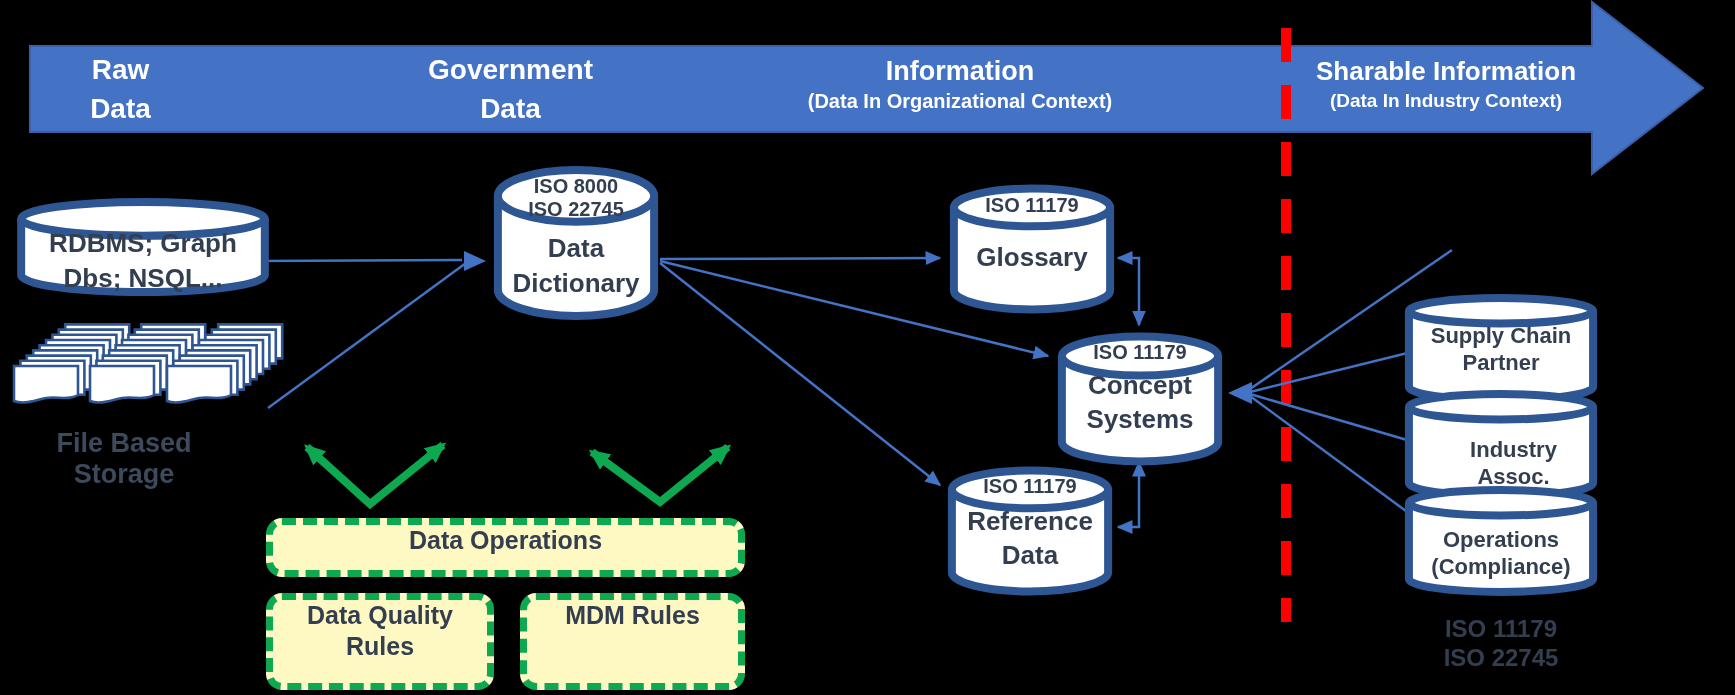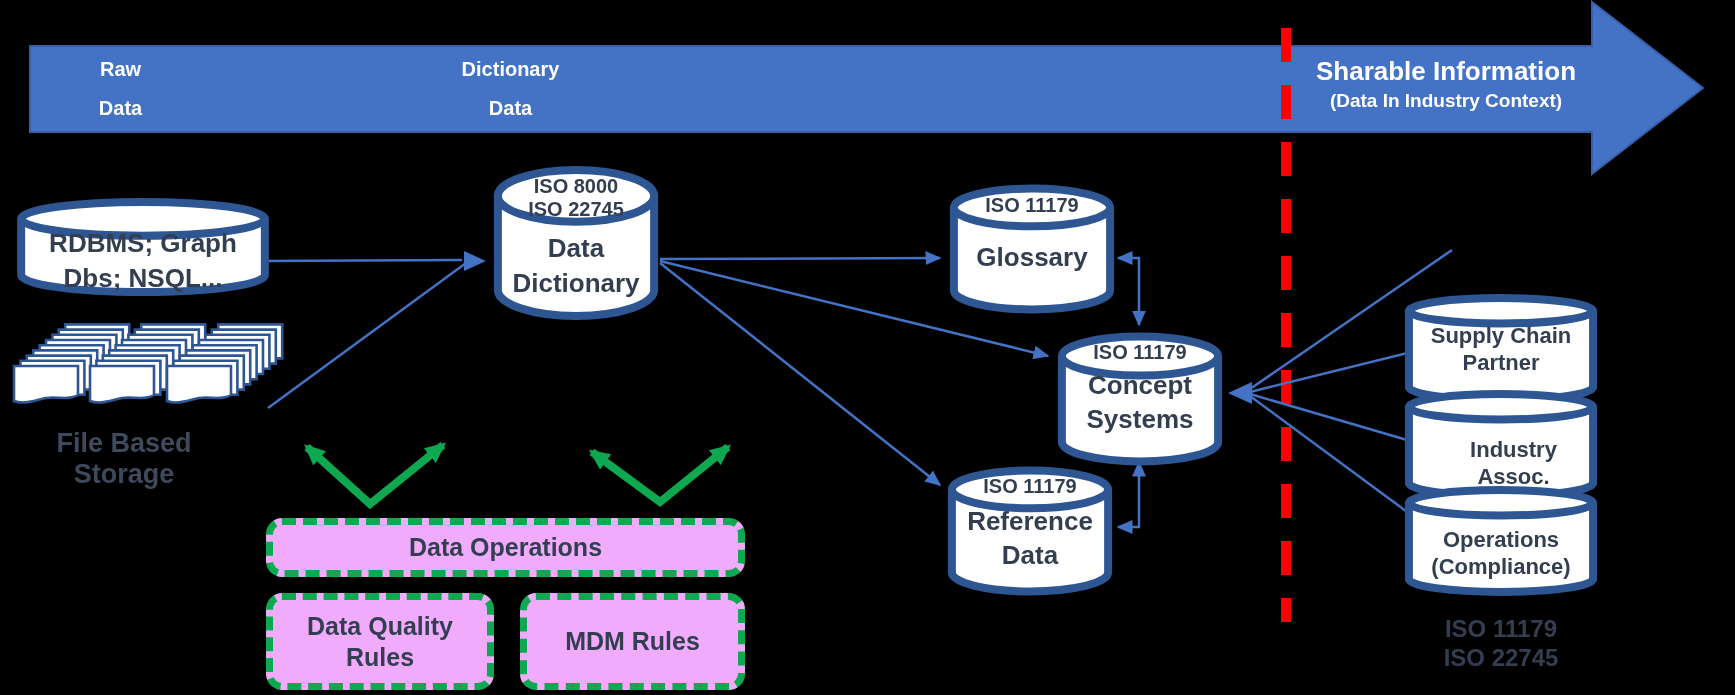--- a/index.html
+++ b/index.html
@@ -9,40 +9,40 @@
 
   .banner{fill:var(--banner-blue,#4472C4);stroke:var(--banner-border,#3a5fa8);stroke-width:2;}
   .redline{stroke:var(--boundary-red,#FF0000);stroke-width:10;stroke-dasharray:34 23;fill:none;}
   .conn{stroke:var(--connector-blue,#4472C4);stroke-width:2.5;fill:none;}
   .fill-conn{fill:var(--connector-blue,#4472C4);stroke:none;}
   .gv{stroke:var(--governance-green,#0ea851);stroke-width:8;fill:none;}
   .fill-green{fill:var(--governance-green,#0ea851);stroke:none;}
   .page{fill:#fff;stroke:var(--cylinder-border,#2e5693);stroke-width:2.6;}
 
   .stage{position:absolute;color:#fff;text-align:center;font-weight:700;}
-  .stage .l{display:block;font-size:20px;line-height:39px;}
+  .stage .l{display:block;font-size:28px;line-height:39px;}
   .stage .t{display:block;font-size:27px;line-height:34px;}
   .stage .s{display:block;font-size:20px;line-height:27px;font-weight:600;}
   .stage.sm .t{font-size:26px;line-height:33px;}
   .stage.sm .s{font-size:19px;line-height:26px;}
 
   .cyl{position:absolute;}
   .cyl>svg{position:absolute;left:0;top:0;width:100%;height:100%;overflow:visible;}
   .cyl path,.cyl ellipse{fill:#fff;stroke:var(--cylinder-border,#2e5693);stroke-width:8;vector-effect:non-scaling-stroke;}
   .cap,.lbl{position:absolute;left:4%;right:4%;text-align:center;font-weight:700;color:var(--text-dark,#333F50);}
   .cap{font-size:20px;line-height:23px;}
   .lbl{font-size:26px;line-height:35px;}
   .lbl.s22{font-size:22px;line-height:27px;left:8%;right:8%;}
 
   .freelabel{position:absolute;text-align:center;font-weight:700;color:var(--text-muted,#3d4a5c);}
   .fbs{font-size:27px;}
   .isonote{font-size:24px;line-height:29px;color:var(--text-dark,#333F50);}
 
-  .gbox{position:absolute;background:#f0abfc;border:7px dashed var(--governance-green,#0ea851);
-        border-radius:16px;display:flex;align-items:center;justify-content:center;
+  .gbox{position:absolute;background:#fef9c3;border:7px dashed var(--governance-green,#0ea851);
+        border-radius:16px;display:flex;align-items:flex-start;justify-content:center;
         font-weight:700;font-size:25px;line-height:31px;color:var(--text-dark,#333F50);
         text-align:center;box-sizing:border-box;padding:0 20px;}
 </style>
 </head>
 <body>
 
 <div class="canvas">
 
   <svg class="layer" width="1735" height="695" viewBox="0 0 1735 695">
     <defs>
@@ -119,22 +119,26 @@
       <polyline class="gv" points="307,447 370,504 443,445" marker-start="url(#ag)" marker-end="url(#ag)"></polyline>
       <polyline class="gv" points="592,452 660,502 728,447" marker-start="url(#ag)" marker-end="url(#ag)"></polyline>
     </g>
   </svg>
 
   <div class="stage" style="left:28px;top:50px;width:185px;">
     <span class="l">Raw</span>
     <span class="l">Data</span>
   </div>
   <div class="stage" style="left:398px;top:50px;width:225px;">
-    <span class="l">Dictionary</span>
+    <span class="l">Government</span>
     <span class="l">Data</span>
+  </div>
+  <div class="stage" style="left:720px;top:54px;width:480px;">
+    <span class="t">Information</span>
+    <span class="s">(Data In Organizational Context)</span>
   </div>
   <div class="stage sm" style="left:1296px;top:55px;width:300px;">
     <span class="t">Sharable Information</span>
     <span class="s">(Data In Industry  Context)</span>
   </div>
 
   <div class="cyl" style="left:12px;top:200px;width:262px;height:94px;">
     <svg viewBox="0 0 100 100" preserveAspectRatio="none">
       <path d="M3.5,20 V80 A46.5,18 0 0 0 96.5,80 V20"></path>
       <ellipse cx="50" cy="20" rx="46.5" ry="18"></ellipse>

